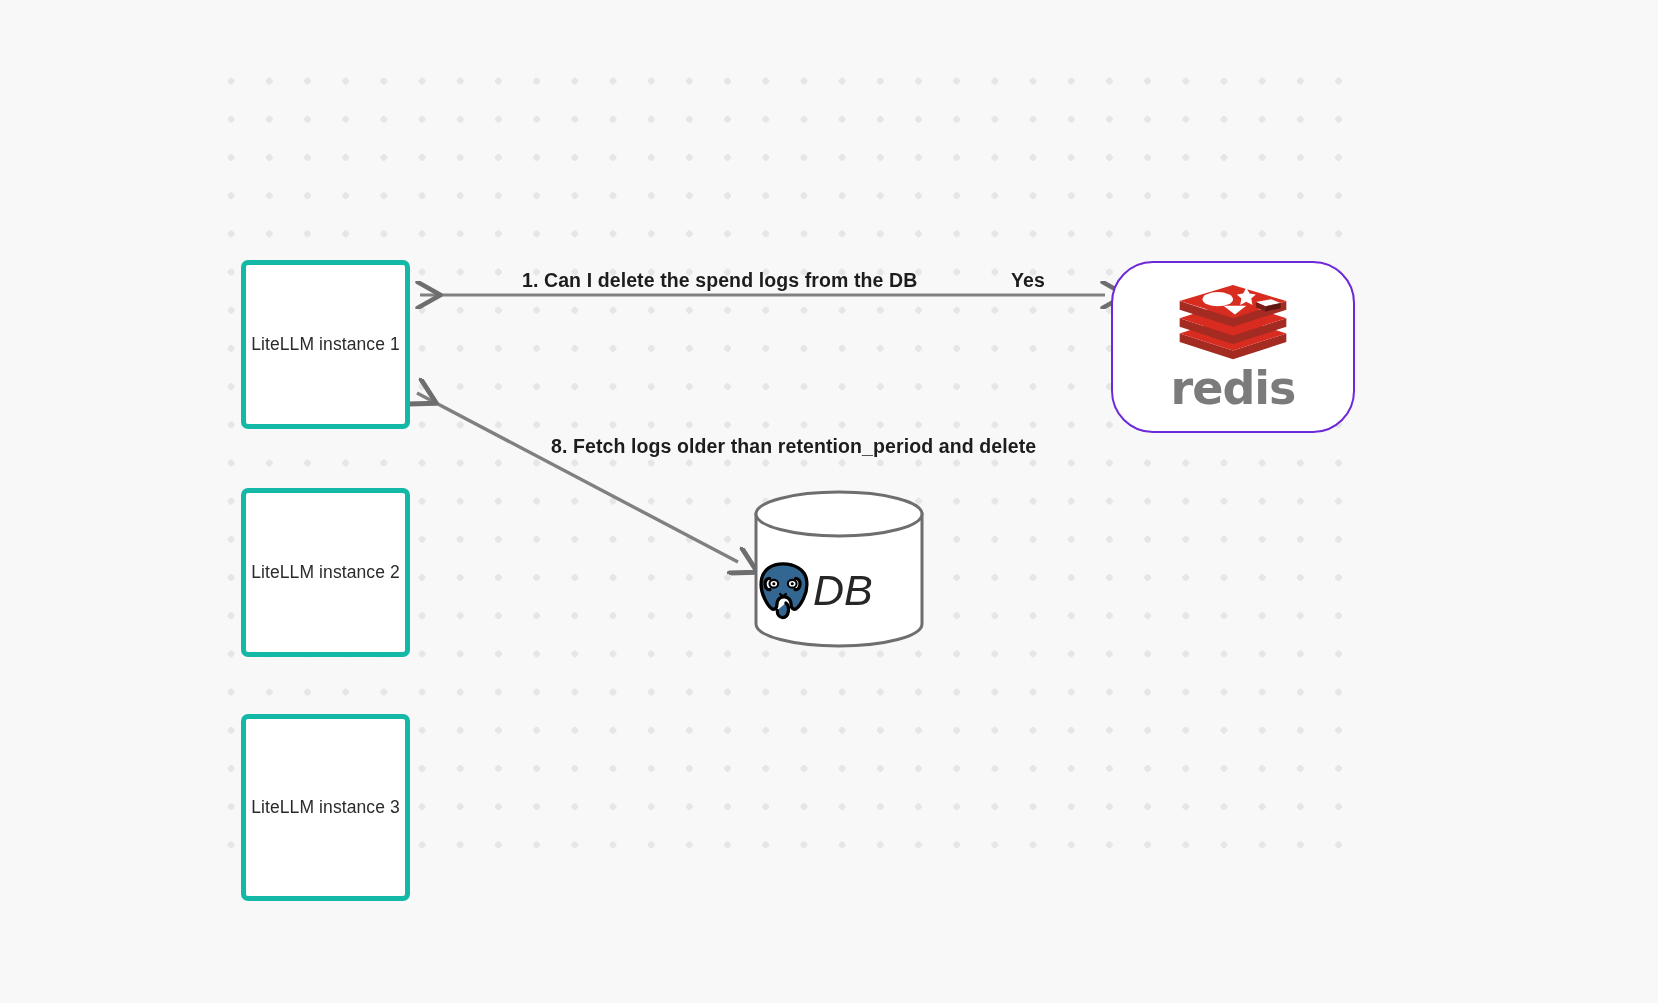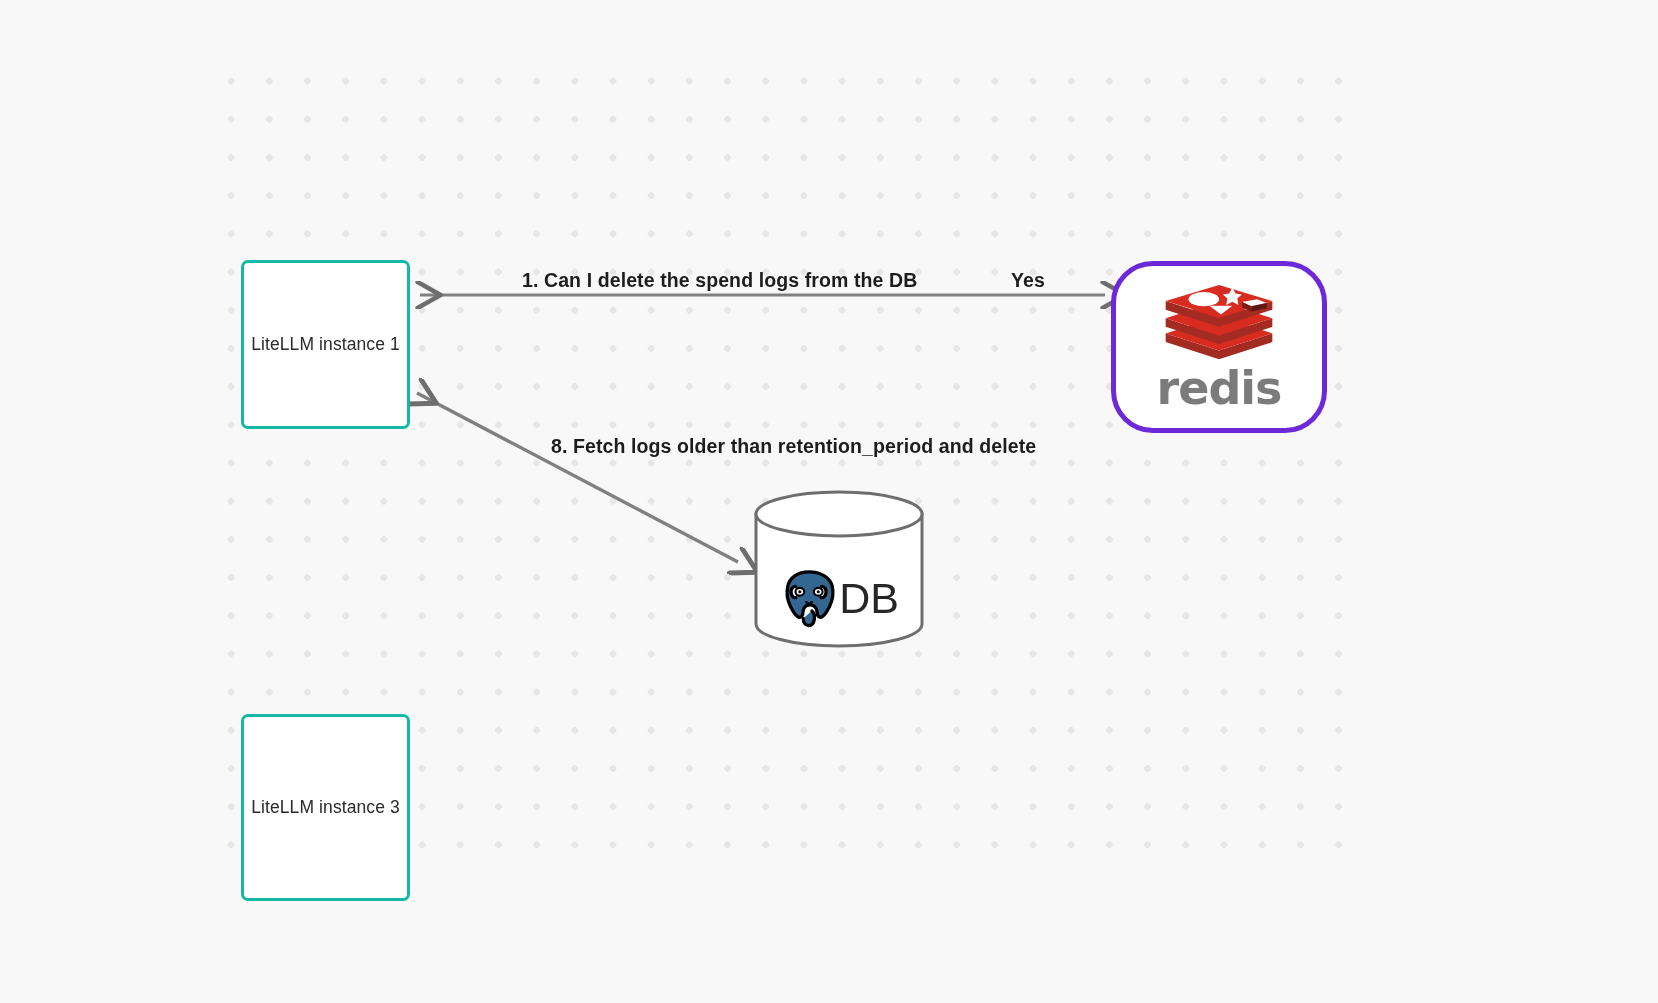--- a/index.html
+++ b/index.html
@@ -30,21 +30,21 @@
     background-size: 38.2px 38.2px;
     background-position: 5px 5px;
     pointer-events: none;
   }
 
   
   .node-box {
     position: absolute;
     box-sizing: border-box;
     background: #ffffff;
-    border: 3px solid #14b8a6;
+    border: 5px solid #14b8a6;
     border-radius: 7px;
     display: flex;
     align-items: center;
     justify-content: center;
   }
   .node-box .node-label {
     font-size: 17.5px;
     color: #2b2b2b;
     letter-spacing: .1px;
     white-space: nowrap;
@@ -52,25 +52,25 @@
 
   #node-litellm-1 { left: 241px; top: 260px; width: 169px; height: 169px; }
   #node-litellm-2 { left: 241px; top: 488px; width: 169px; height: 169px; }
   #node-litellm-3 { left: 241px; top: 714px; width: 169px; height: 187px; }
 
   
   #node-redis {
     position: absolute;
     left: 1111px;
     top: 261px;
-    width: 216px;
+    width: 244px;
     height: 172px;
     box-sizing: border-box;
     background: #ffffff;
-    border: 5px solid #6d28d9;
+    border: 2px solid #6d28d9;
     border-radius: 42px;
     display: flex;
     flex-direction: column;
     align-items: center;
     justify-content: center;
   }
   #redis-logo-mark { width: 118px; height: 80px; display:block; }
   #redis-wordmark {
     font-size: 46px;
     font-weight: 700;
@@ -85,25 +85,25 @@
   #node-db {
     position: absolute;
     left: 753px;
     top: 490px;
     width: 172px;
     height: 158px;
   }
   #db-svg { position:absolute; left:0; top:0; }
   #db-inner {
     position: absolute;
-    left: 0; top: 68px;
+    left: 0; top: 60px;
     width: 172px; height: 80px;
     display: flex;
     align-items: center;
-    justify-content: center;
+    font-style: italic;
   }
   #pg-elephant { width: 62px; height: 62px; display: block; margin-right: -2px; }
   #db-text {
     font-size: 43px;
     color: #262626;
     letter-spacing: 0px;
     font-family: "Liberation Sans", sans-serif;
   }
 
   
@@ -147,20 +147,23 @@
   <div class="edge-label" id="label-edge-1">1.  Can I delete the spend logs from the DB</div>
 
   <div class="edge-label" id="label-edge-1-answer">Yes</div>
 
   <div class="edge-label" id="label-edge-2">8.  Fetch logs older than retention_period and delete</div>
 
   <div class="node-box" id="node-litellm-1">
     <span class="node-label">LiteLLM instance 1</span>
   </div>
 
+  <div class="node-box" id="node-litellm-2">
+    <span class="node-label">LiteLLM instance 2</span>
+  </div>
 
   <div class="node-box" id="node-litellm-3">
     <span class="node-label">LiteLLM instance 3</span>
   </div>
 
   <div id="node-redis">
     <svg id="redis-logo-mark" viewBox="0 0 120 84" xmlns="http://www.w3.org/2000/svg">
 
       <path d="M4 62 L60 80 L116 62 L116 53 L60 71 L4 53 Z" fill="#a32b22"></path>
       <path d="M4 53 L60 35 L116 53 L60 71 Z" fill="#d82c20"></path>

